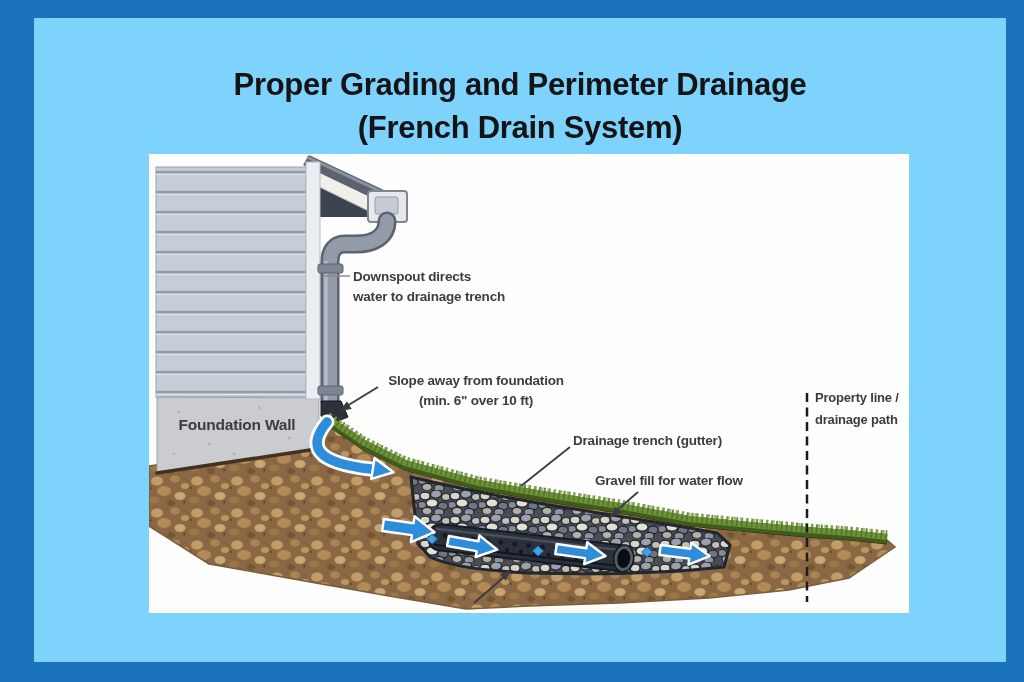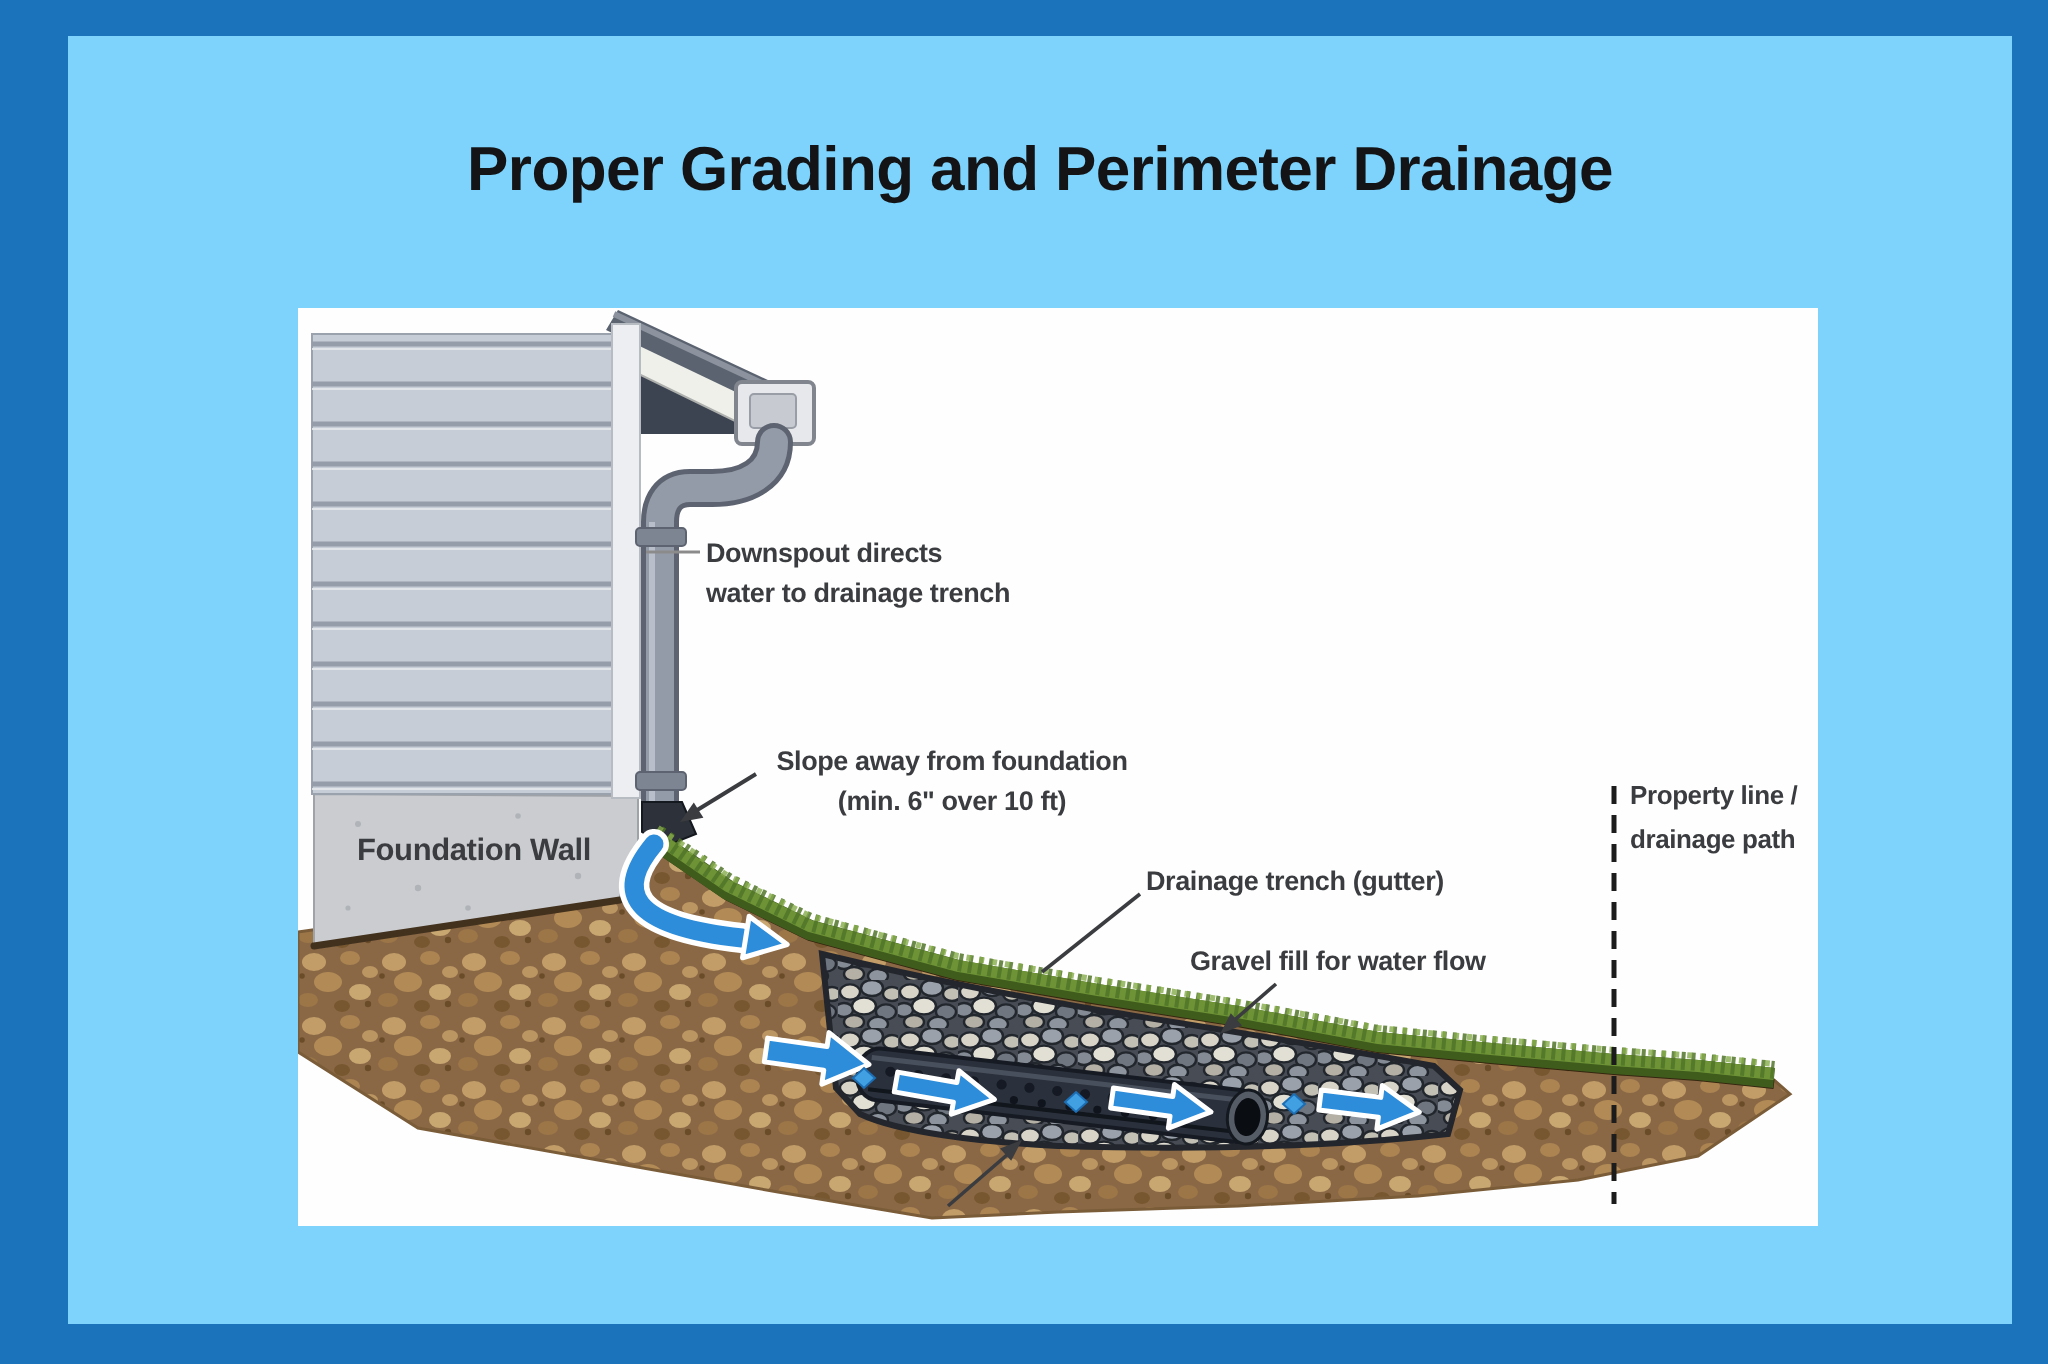--- a/index.html
+++ b/index.html
@@ -14,20 +14,21 @@
   text{font-family:"Liberation Sans",sans-serif;font-weight:700;fill:#3a3c3f;letter-spacing:-.2px;}
 </style>
 </head>
 <body>
 
 <div class="stage">
   <div class="canvas">
 
     <div class="title">
       <span>Proper Grading and Perimeter Drainage</span>
+      <span>(French Drain System)</span>
     </div>
 
     <div class="diagram">
       <svg viewBox="0 0 760 459">
         <defs>
           <pattern id="gravel" width="30" height="24" patternUnits="userSpaceOnUse">
             <rect width="30" height="24" fill="#474c55"></rect>
             <g stroke="#22262d" stroke-width="1.2">
               <ellipse cx="6" cy="6" rx="5" ry="3.8" fill="#d8d4c8"></ellipse>
               <ellipse cx="17" cy="4" rx="5.5" ry="4" fill="#9aa1aa"></ellipse>

